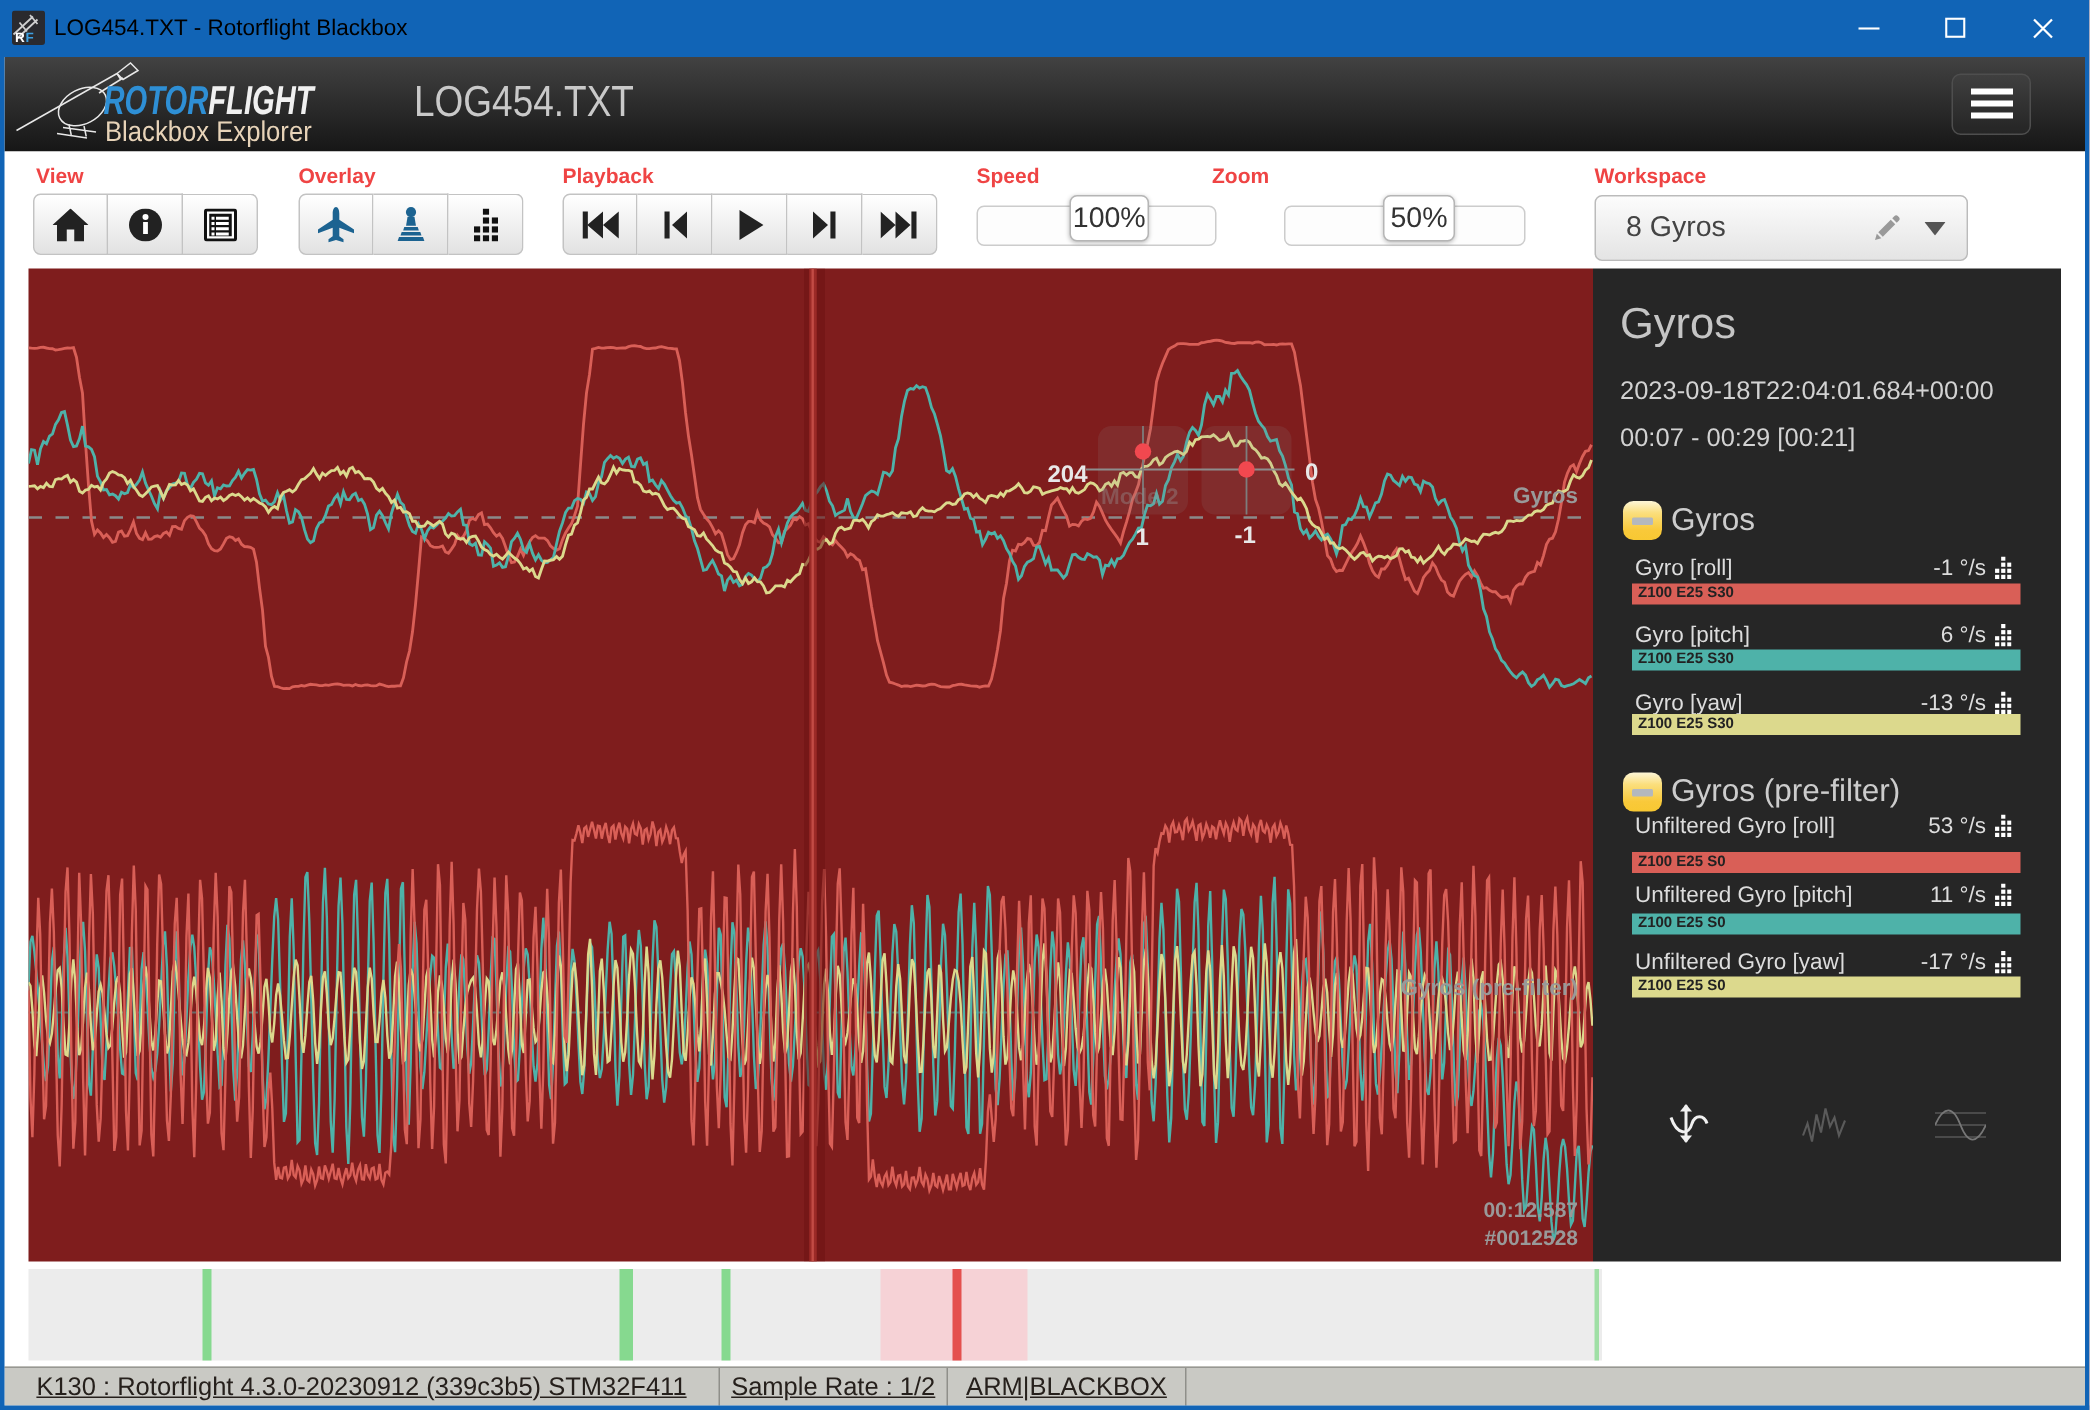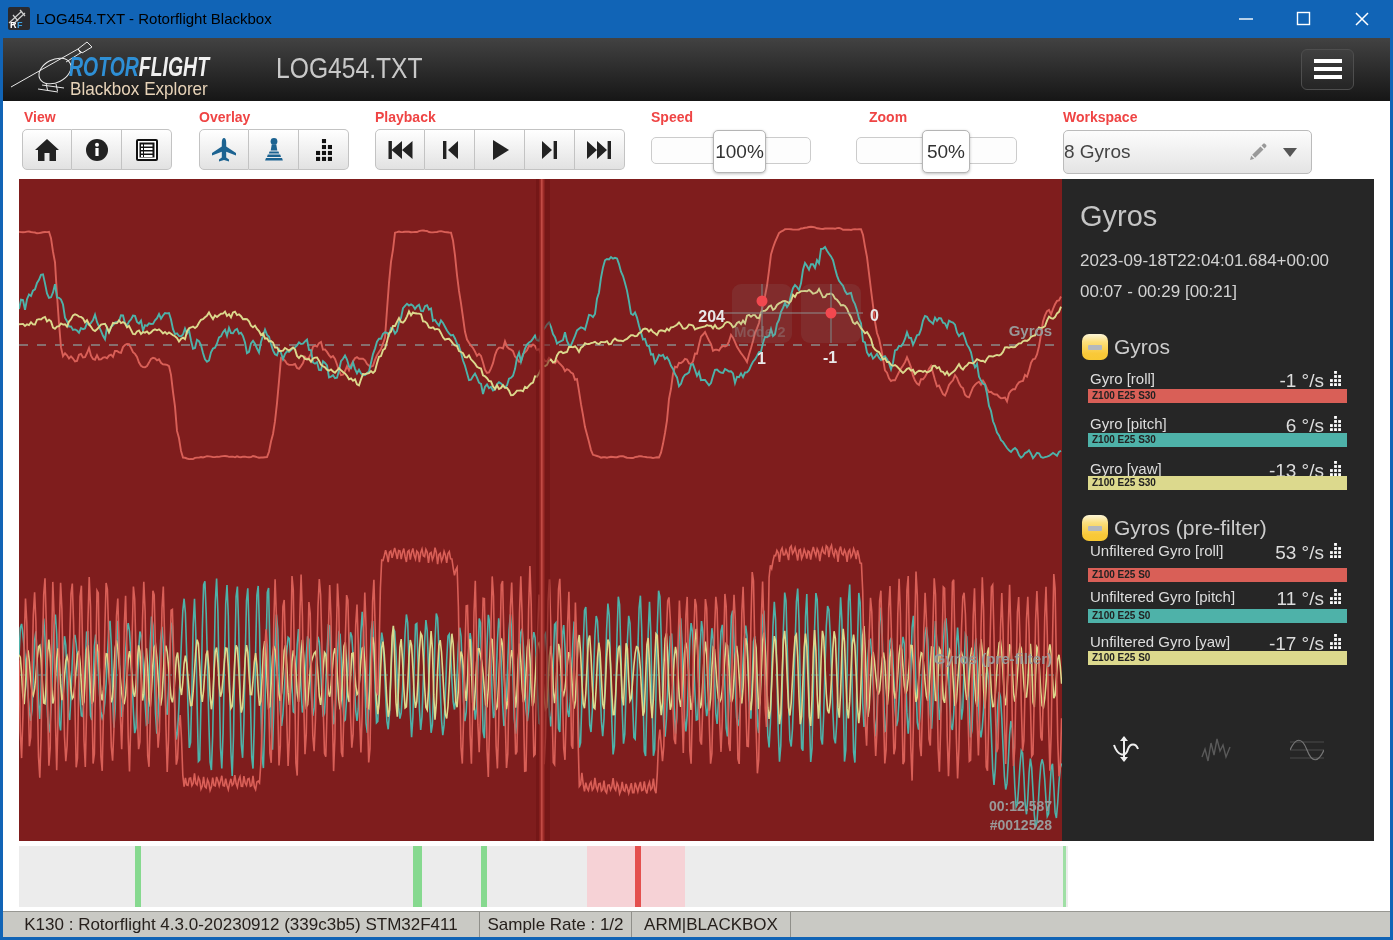--- a/index.html
+++ b/index.html
@@ -23,50 +23,50 @@
 #toolbar { left:3px; top:101px; width:1387px; height:78px; background:#fff; }
 .tlabel { position:absolute; top:8px; font-size:14px; font-weight:bold; color:#ef4444; }
 .btngroup { position:absolute; top:28px; height:41px; display:flex; }
 .btn { width:50px; height:41px; background:linear-gradient(#ffffff,#e2e2e2);
   border:1px solid #c3c3c3; border-left-width:0; display:flex; align-items:center;
   justify-content:center; }
 .btn:first-child { border-left-width:1px; border-radius:5px 0 0 5px; }
 .btn:last-child { border-radius:0 5px 5px 0; }
 .track { position:absolute; top:36px; height:27px; background:#fdfdfd;
   border:1px solid #ccc; border-radius:5px; }
-.thumb { position:absolute; top:29px; height:43px; background:#fff; border:1px solid #b5b5b5;
+.thumb { position:absolute; top:29px; height:31px; background:#fff; border:1px solid #b5b5b5;
   border-radius:5px; box-shadow:0 1px 3px rgba(0,0,0,0.25); display:flex; align-items:center;
   justify-content:center; font-size:19px; color:#333; }
 #wsselect { position:absolute; left:1060px; top:29px; width:249px; height:44px;
   background:linear-gradient(#fcfcfc,#e4e4e4); border:1px solid #bbb; border-radius:5px;
-  font-size:19px; color:#444; line-height:42px; }
+  font-size:19px; color:#444; line-height:42px; padding-left:20px; }
 
 #canvas { left:19px; top:179px; width:1043px; height:662px; background:#7f1d1d; }
 
 #sidebar { left:1062px; top:179px; width:312px; height:662px; background:#262626;
   color:#ccc; }
 #sb-h1 { left:18px; top:21px; font-size:29px; color:#c5c5c5; }
 .sb-meta { left:18px; font-size:17px; color:#d2d2d2; }
 .grp-ico { position:absolute; left:20px; width:26px; height:26px; border-radius:7px;
   background:linear-gradient(#fdf6d8 0%,#fbdf7e 30%,#f9c93a 75%,#f8c832 100%); }
 .grp-ico div { position:absolute; left:6px; top:11px; width:14px; height:5px;
   background:#b4b8be; border-radius:1px; }
 .grp-t { position:absolute; left:52px; font-size:21px; color:#ccc; }
 .row-l { position:absolute; left:28px; font-size:15px; color:#ddd; }
-.row-v { position:absolute; font-size:19px; color:#ddd; width:240px; text-align:right; }
+.row-v { position:absolute; font-size:15px; color:#ddd; width:240px; text-align:right; }
 .bar { position:absolute; left:26px; width:259px; height:14px; font-size:10px;
   font-weight:bold; color:#222; line-height:14px; padding-left:4px; }
 
 #seekbar { left:19px; top:846px; width:1049px; height:61px; background:#ececec; }
 .mark { position:absolute; top:0; height:61px; }
 
 #statusbar { left:3px; top:911px; width:1387px; height:26px; background:#c9c9c4;
   border-top:1px solid #979792; display:flex; font-size:17px; color:#26201c; }
 .seg { height:100%; display:flex; align-items:center; justify-content:center;
-  border-right:1px solid #8f8f8a; }
+  border-right:1px solid #8f8f8a;text-decoration:underline; }
 
 .wborder { background:#1164b6; }
 #graphsetup { left:18px; top:602px; width:276px; height:41px;
   background:linear-gradient(#ffffff,#dcdcdc); border:1px solid #aaa; border-radius:7px;
   font-size:20px; color:#333; text-align:center; line-height:39px; }
 </style></head><body>
 <div id="win">
 <div class="abs" id="titlebar"></div>
 <svg class="abs" style="left:8px;top:7px" width="22" height="23" viewBox="0 0 22 23">
 <rect x="0" y="0" width="22" height="23" rx="2" fill="#2a2a2e"></rect>
@@ -97,21 +97,21 @@
 <div class="abs" id="hamburger">
       <div style="top:9px"></div>
       <div style="top:17px"></div>
       <div style="top:25px"></div>
     </div>
 <div class="abs" id="toolbar">
 <div class="tlabel" style="left:21px">View</div>
 <div class="tlabel" style="left:196px">Overlay</div>
 <div class="tlabel" style="left:372px">Playback</div>
 <div class="tlabel" style="left:648px">Speed</div>
-<div class="tlabel" style="left:866px">Zoom</div>
+<div class="tlabel" style="left:805px">Zoom</div>
 <div class="tlabel" style="left:1060px">Workspace</div>
 <div class="btngroup" style="left:19px">
         <div class="btn">
           <svg width="24" height="22" viewBox="0 0 24 22">
             <path fill="#222" d="M12 0 L24 11 L21 11 L21 22 L14.5 22 L14.5 14 L9.5 14 L9.5 22 L3 22 L3 11 L0 11 Z"></path>
           </svg>
         </div>
         <div class="btn">
           <svg width="22" height="22" viewBox="0 0 22 22">
             <circle cx="11" cy="11" r="11" fill="#222"></circle>

